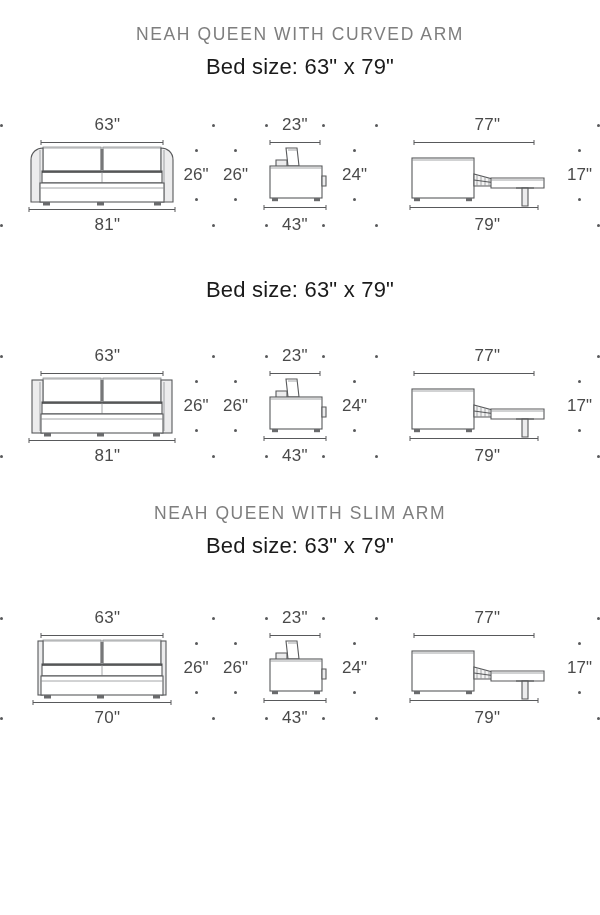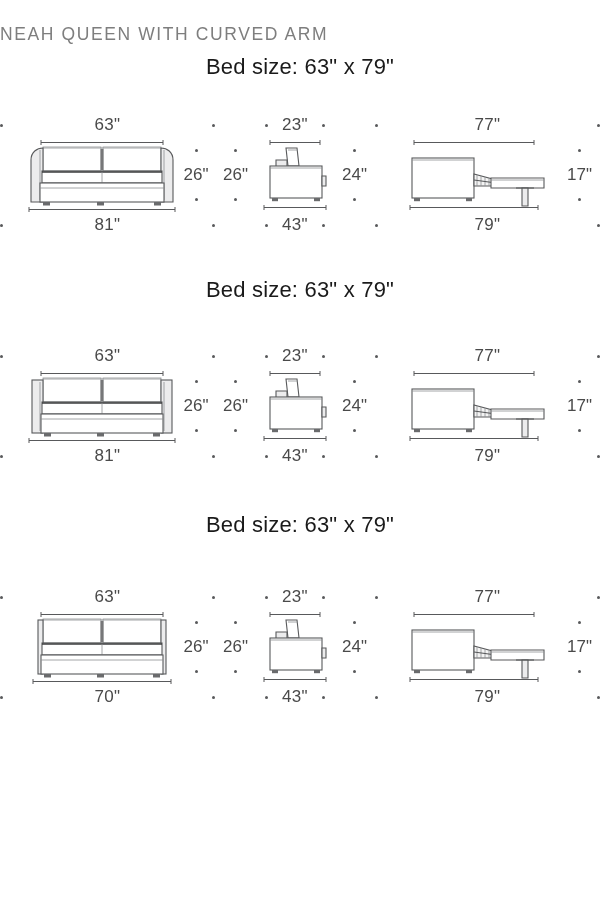--- a/index.html
+++ b/index.html
@@ -7,20 +7,21 @@
     width: 600px; height: 915px;
     background: #ffffff;
     font-family: "Liberation Sans", sans-serif;
     overflow: hidden;
   }
   .page { width: 600px; height: 915px; position: relative; }
 
   .section { width: 600px; position: relative; }
 
   .sec-title {
+    text-align: center;
     font-size: 17.5px;
     letter-spacing: 1.6px;
     color: #7e7e7e;
     font-weight: 300;
     text-transform: uppercase;
     font-family: "Liberation Sans", sans-serif;
   }
   .sec-sub {
     text-align: center;
     font-size: 22px;
@@ -395,20 +396,21 @@
           <span class="sp"></span>
           <span class="lbl">79"</span>
           <span class="sp"></span>
           <span class="dot"></span>
         </div>
       </div>
     </div>
   </div>
 
   <div class="section" style="padding-top:36px;">
+    <div class="sec-title">NEAH QUEEN WITH SLIM ARM</div>
     <div class="sec-sub">Bed size: 63" x 79"</div>
 
     <div class="diagrams" style="margin-top:48px;">
 
       <div class="dia front">
         <div class="dimrow">
           <span class="dot"></span>
           <span class="sp"></span>
           <span class="lbl">63"</span>
           <span class="sp"></span>

